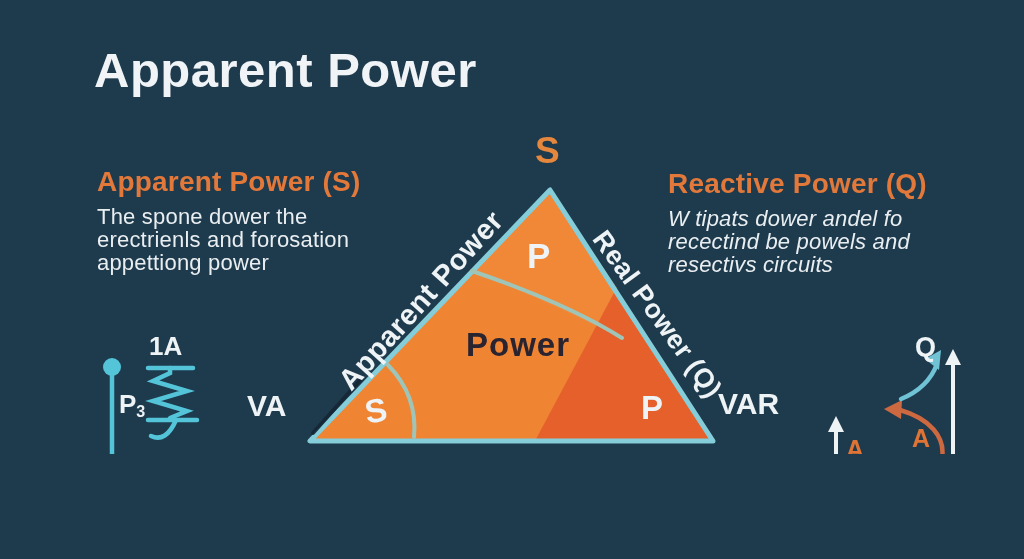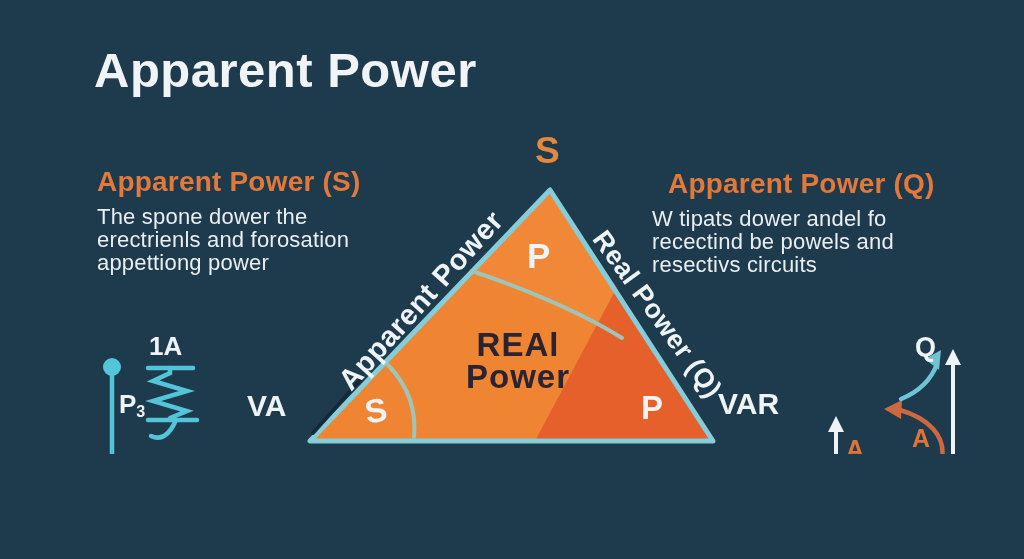--- a/index.html
+++ b/index.html
@@ -83,38 +83,37 @@
 
   <div class="abs title">Apparent Power</div>
 
   <div class="abs panel-body" style="left:97px;top:205px;">
     <div>The spone dower the</div>
     <div>erectrienls and forosation</div>
     <div>appettiong power</div>
   </div>
   <div class="abs panel-heading" style="left:97px;top:166px;">Apparent Power (S)</div>
 
-  <div class="abs panel-heading" style="left:668px;top:168px;">Apparent Power (Q)</div>
-  <div class="abs panel-body" style="left:652px;top:207px;">
+  <div class="abs panel-heading" style="left:668px;top:168px;">Reactive Power (Q)</div>
+  <div class="abs panel-body" style="left:668px;top:207px;font-style:italic;">
     <div>W tipats dower andel fo</div>
     <div>recectind be powels and</div>
     <div>resectivs circuits</div>
   </div>
 
   <div class="abs lbl orange-lbl apex-s">S</div>
   <div class="abs lbl va">VA</div>
   <div class="abs lbl var">VAR</div>
   <div class="abs lbl w">W</div>
 
   <div class="abs side-label side-left">Apparent Power</div>
   <div class="abs side-label side-right">Real Power (Q)</div>
 
   <div class="abs lbl inner-p-top">P</div>
   <div class="abs center-text">
-    <div>REAl</div>
     <div>Power</div>
   </div>
   <div class="abs lbl inner-s-left">S</div>
   <div class="abs lbl inner-p-right">P</div>
 
   <div class="abs small-lbl c-1a">1A</div>
   <div class="abs small-lbl c-p3"><span>P</span><sub>3</sub></div>
   <div class="abs small-lbl c-q2"><span>Q</span><sub>2</sub></div>
   <div class="abs small-lbl c-wa"><span>W</span><sub>A</sub></div>
   <div class="abs small-lbl c-n">n</div>

